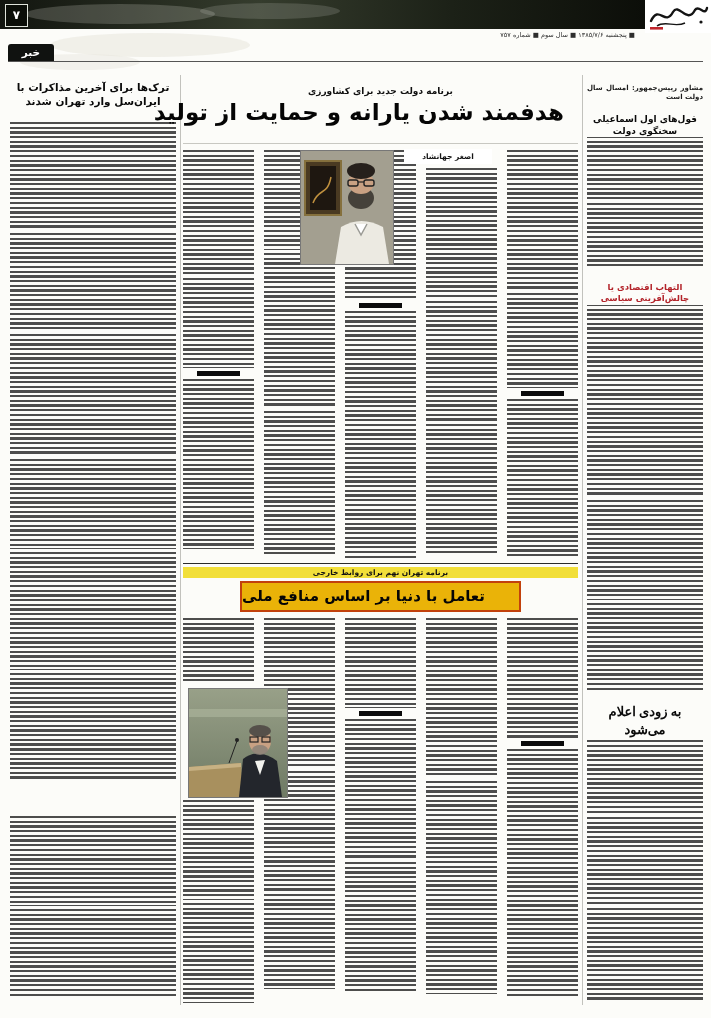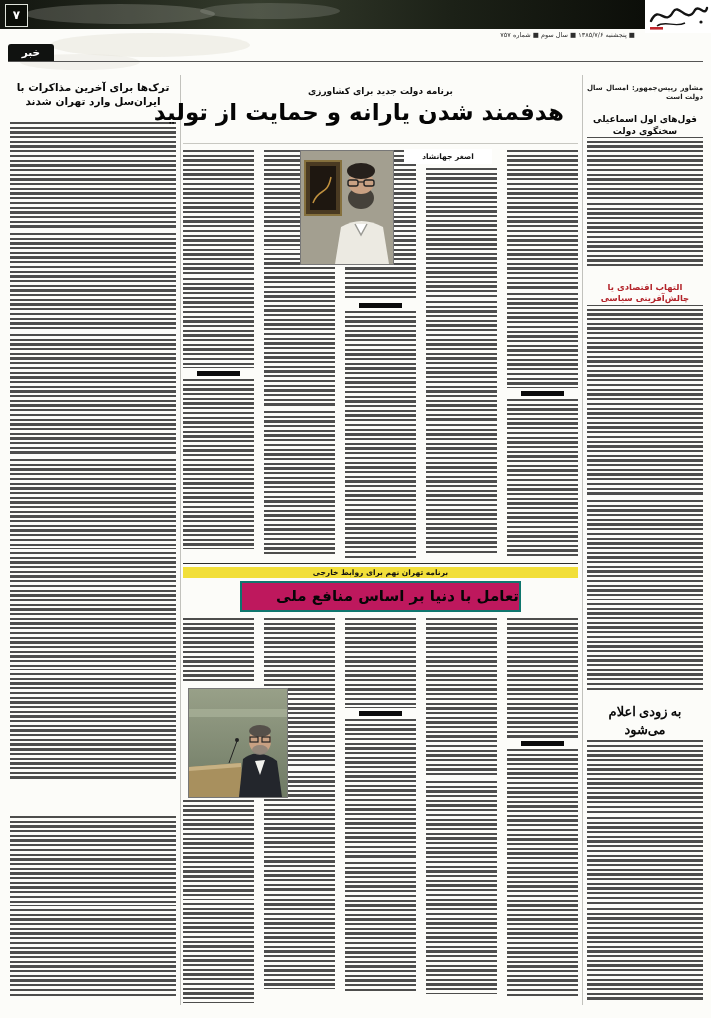--- a/index.html
+++ b/index.html
@@ -41,21 +41,21 @@
   }
   .kicker1{position:absolute;left:183px;top:86px;width:395px;z-index:2;
     text-align:center;font-size:9px;font-weight:bold;color:#101010;}
   .headline1{position:absolute;left:169px;top:99px;width:395px;z-index:2;
     text-align:center;font-size:23px;font-weight:bold;color:#050505;white-space:nowrap;}
   .byline{position:absolute;left:404px;top:149px;width:88px;height:15px;z-index:3;
     background:#fff;text-align:center;font-size:7.5px;font-weight:bold;line-height:15px;}
   .yellowband{position:absolute;left:183px;top:567px;width:395px;height:11px;z-index:2;
     background:#f2df39;text-align:center;font-size:7.5px;font-weight:bold;line-height:11px;color:#111;}
   .headline2box{position:absolute;left:240px;top:581px;width:277px;height:27px;z-index:3;
-    background:#be185d;border:2px solid #0f766e;text-align:right;}
+    background:#eab308;border:2px solid #c2410c;text-align:left;}
   .headline2{font-size:15px;font-weight:bold;line-height:27px;color:#060606;}
   .left-title{position:absolute;left:10px;top:80px;width:166px;z-index:2;
     text-align:center;font-size:10.5px;font-weight:bold;line-height:1.35;color:#090909;}
   .left-subhead{position:absolute;left:10px;top:784px;width:166px;z-index:3;background:#fcfcf9;
     text-align:center;font-size:9.5px;font-weight:bold;line-height:1.3;color:#0a0a0a;}
   .sb{width:116px;direction:rtl;}
   .sb-lead{position:absolute;left:587px;top:84px;z-index:2;font-size:7px;font-weight:bold;
     line-height:1.3;text-align:justify;color:#1a1a1a;}
   .sb-h{position:absolute;left:587px;z-index:3;background:#fcfcf9;text-align:center;
     font-weight:bold;line-height:1.35;color:#0a0a0a;margin-top:8px;}

